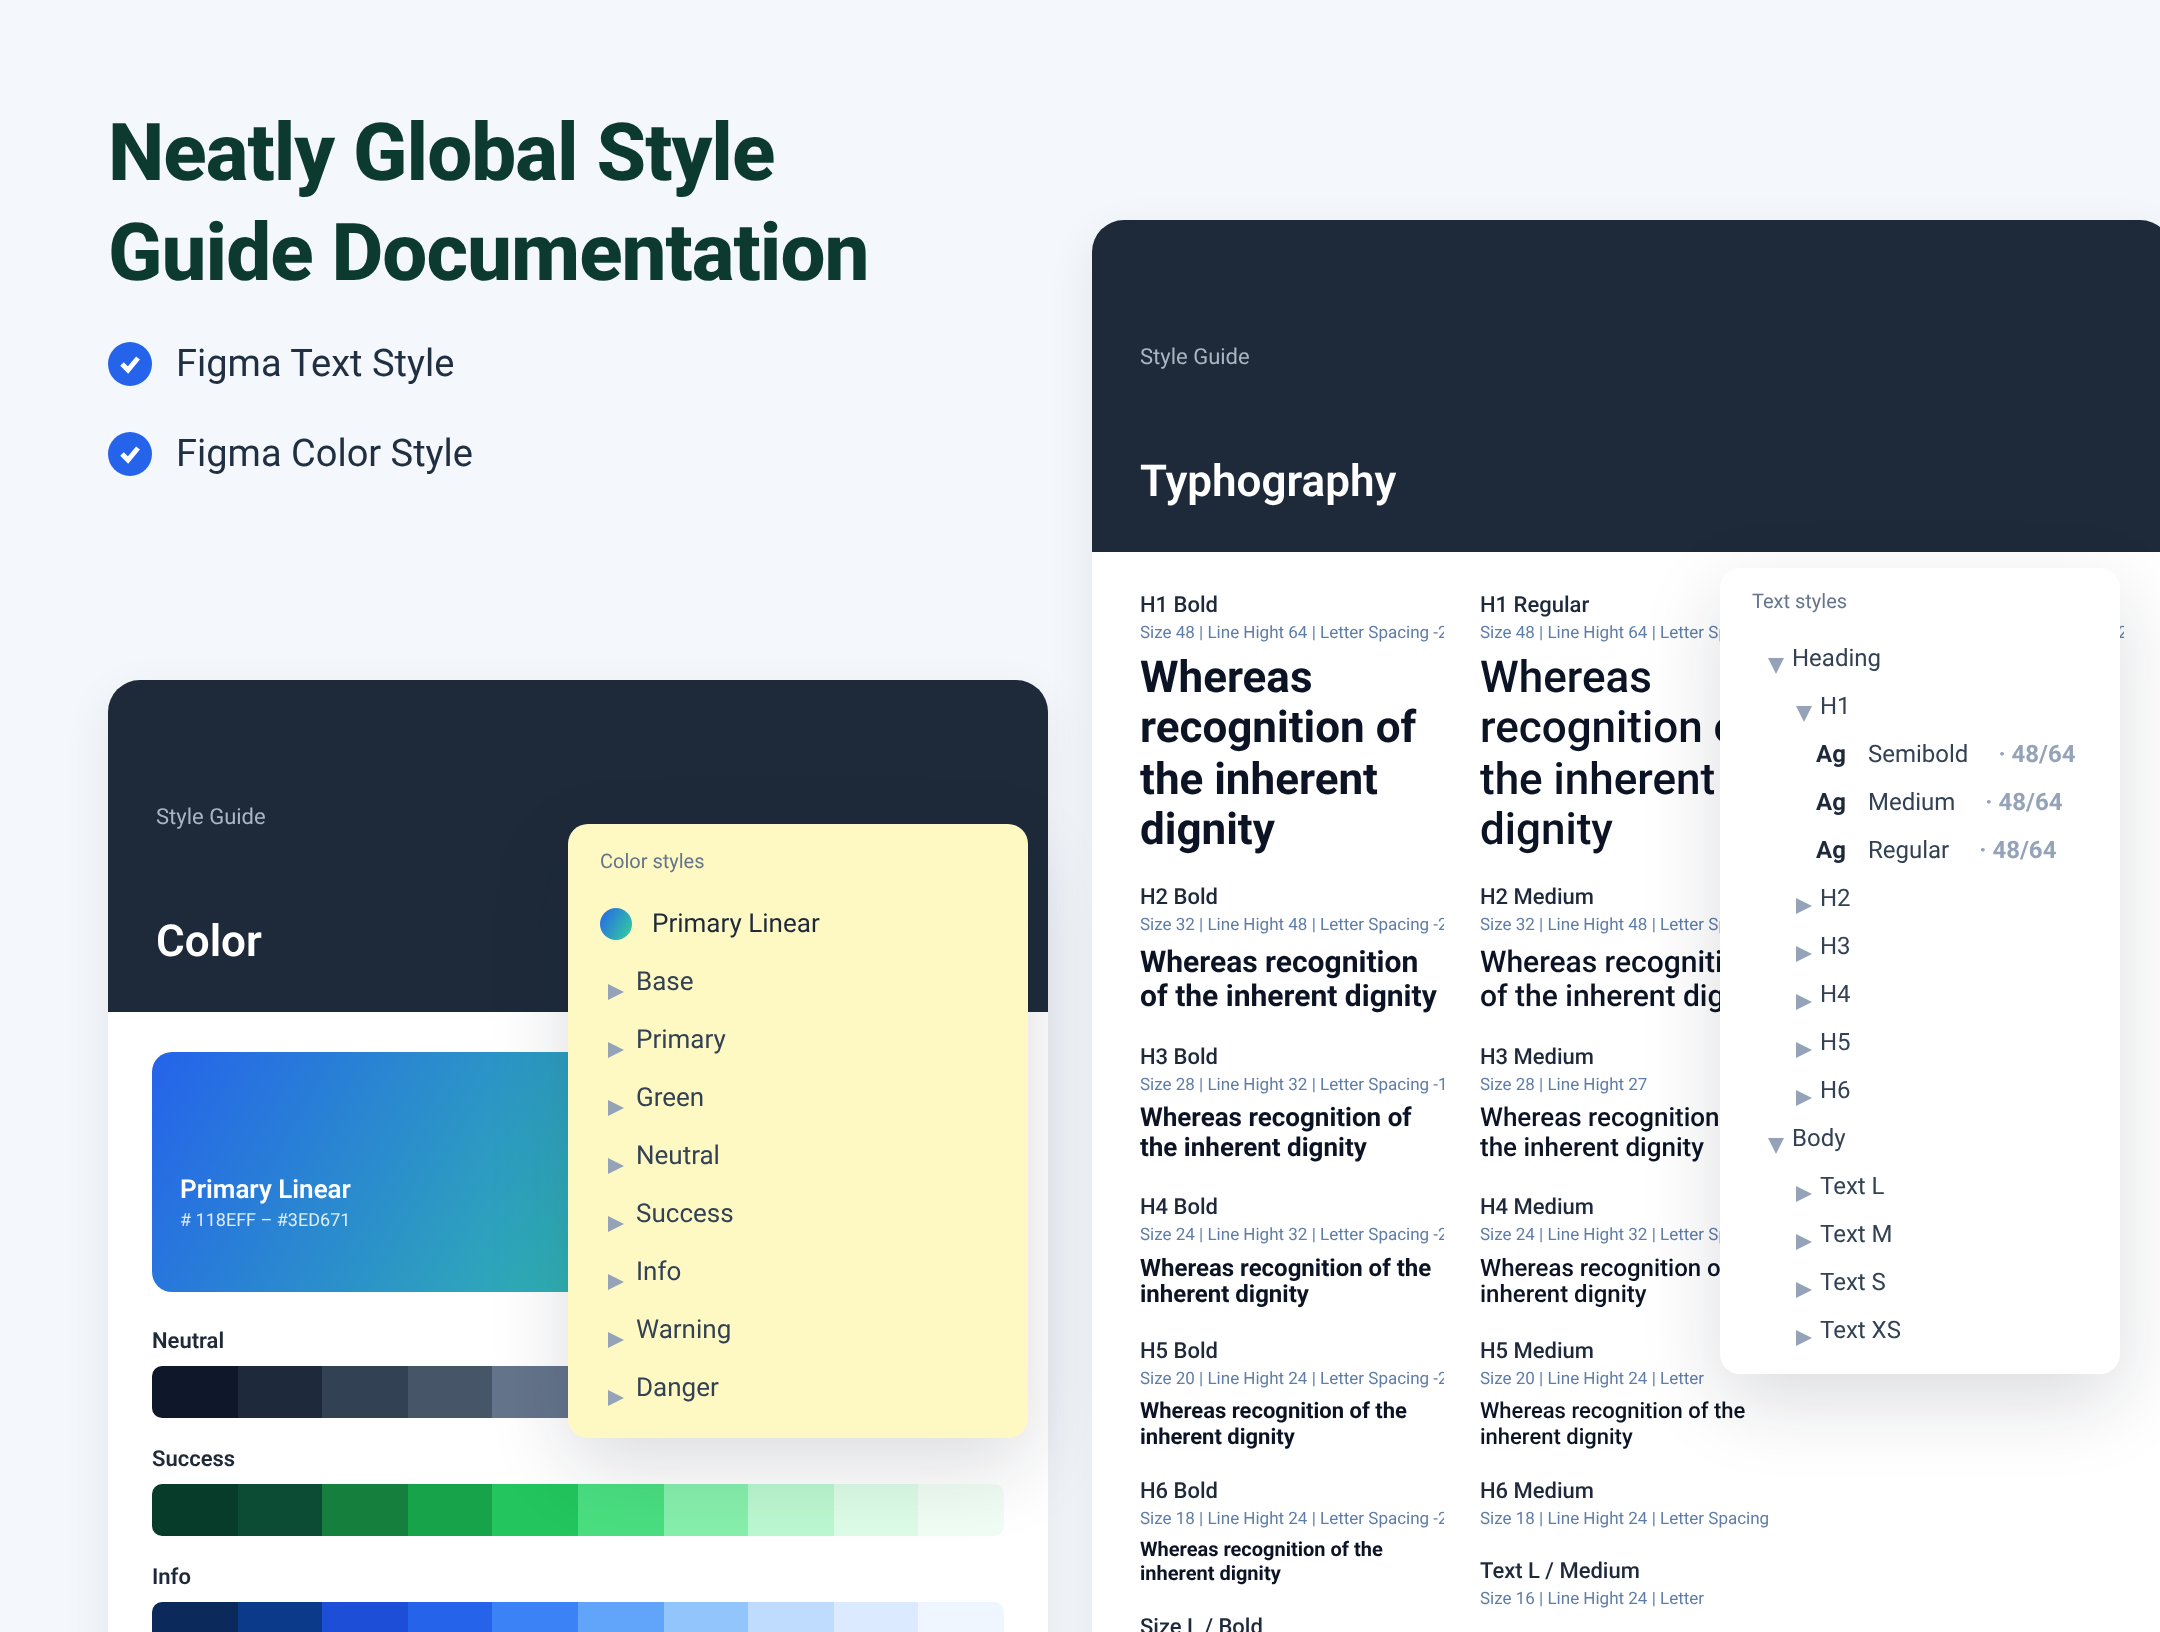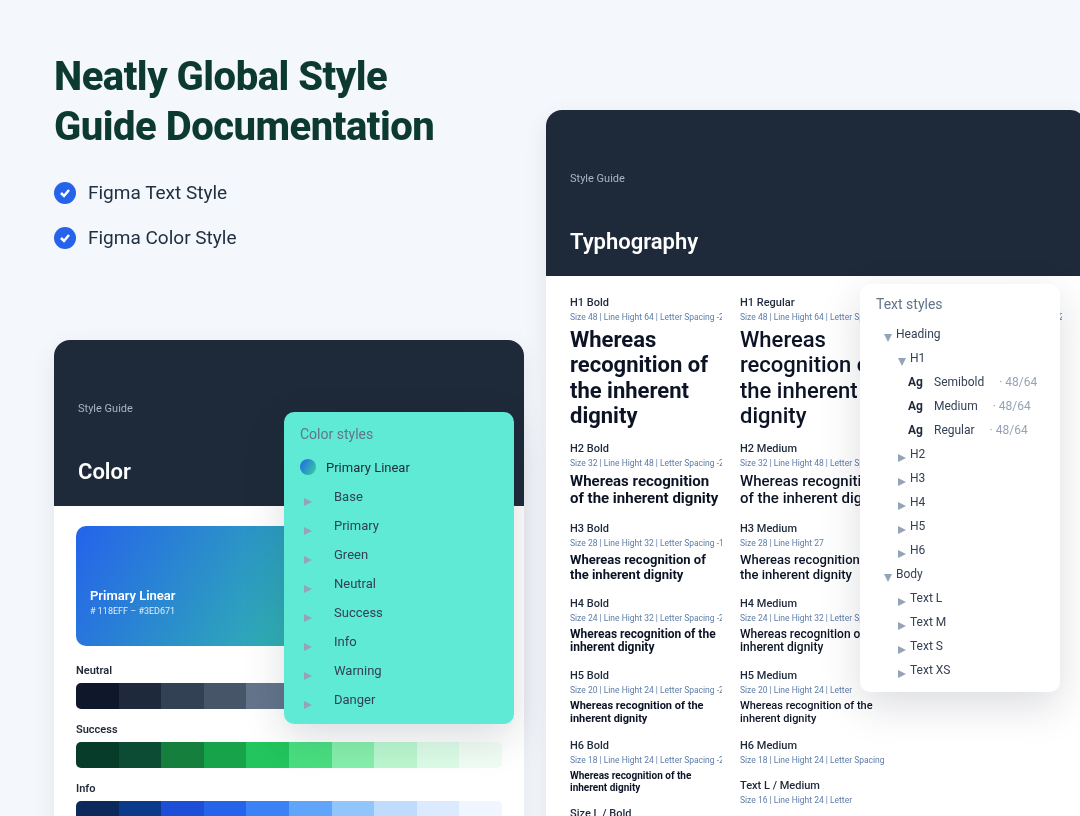--- a/index.html
+++ b/index.html
@@ -17,21 +17,21 @@
     top: 52px;
     font-size: 40px;
     font-weight: 800;
     color: #0c3a2e;
     line-height: 1.25;
     letter-spacing: -0.5px;
   }
   .checklist {
     position: absolute;
     left: 54px;
-    top: 181px;
+    top: 170px;
   }
   .check-row {
     display: flex;
     align-items: center;
     gap: 12px;
     margin-bottom: 22px;
   }
   .check-badge {
     width: 22px; height: 22px;
     border-radius: 50%;
@@ -75,30 +75,30 @@
   .ramp-section { padding: 0 22px; }
   .ramp-label { font-size:11px; font-weight:600; color:#1f2937; margin:14px 0 6px; }
   .ramp { display:flex; height:26px; border-radius:5px; overflow:hidden; }
   .ramp div { flex:1; }
 
   
   .color-popover {
     position:absolute;
     left: 284px; top: 412px;
     width: 230px;
-    background:#5eead4;
+    background:#fef9c3;
     border-radius:10px;
     box-shadow: 0 14px 40px rgba(20,30,50,.15);
     padding: 14px 0 10px;
   }
-  .popover-title { font-size:14px; color:#64748b; padding:0 16px 10px; }
+  .popover-title { font-size:10px; color:#64748b; padding:0 16px 10px; }
   .grad-item { display:flex; align-items:center; gap:10px; padding:7px 16px; }
   .grad-dot { width:16px; height:16px; border-radius:50%; background:linear-gradient(120deg,#2563eb,#34d399); }
   .grad-item span { font-size:13px; color:#1e293b; }
-  .tree-item { display:flex; align-items:center; gap:24px; padding:7px 16px 7px 20px; font-size:13px; color:#334155; }
+  .tree-item { display:flex; align-items:center; gap:8px; padding:7px 16px 7px 20px; font-size:13px; color:#334155; }
   .tree-item .caret, .tree-row .caret { width:6px; height:6px; display:inline-block; }
   .caret svg { width:8px; height:8px; fill:#94a3b8; }
 
   
   .typo-panel {
     position:absolute;
     left: 546px; top: 110px;
     width: 540px;
     background:#fff;
     border-radius:16px 16px 0 0;
@@ -121,21 +121,21 @@
     left: 860px; top: 284px;
     width: 200px;
     background:#fff;
     border-radius:10px;
     box-shadow: 0 14px 40px rgba(20,30,50,.15);
     padding: 12px 0 10px;
   }
   .tree-row { display:flex; align-items:center; gap:6px; padding:5px 14px; font-size:12px; color:#334155; }
   .tree-row.l1{padding-left:24px;} .tree-row.l2{padding-left:38px;} .tree-row.l3{padding-left:48px;}
   .tree-row .ag { font-weight:700; font-size:12px; color:#1e293b; width:20px; }
-  .tree-row .dim { color:#94a3b8; }
+  .tree-row .dim { color:#94a3b8;font-weight:bold; }
   .caret.down svg{ transform:rotate(90deg); }
 </style>
 </head>
 <body>
 
 <h1 class="hero-title">
   <span>Neatly Global Style</span><br>
   <span>Guide Documentation</span>
 </h1>
 

